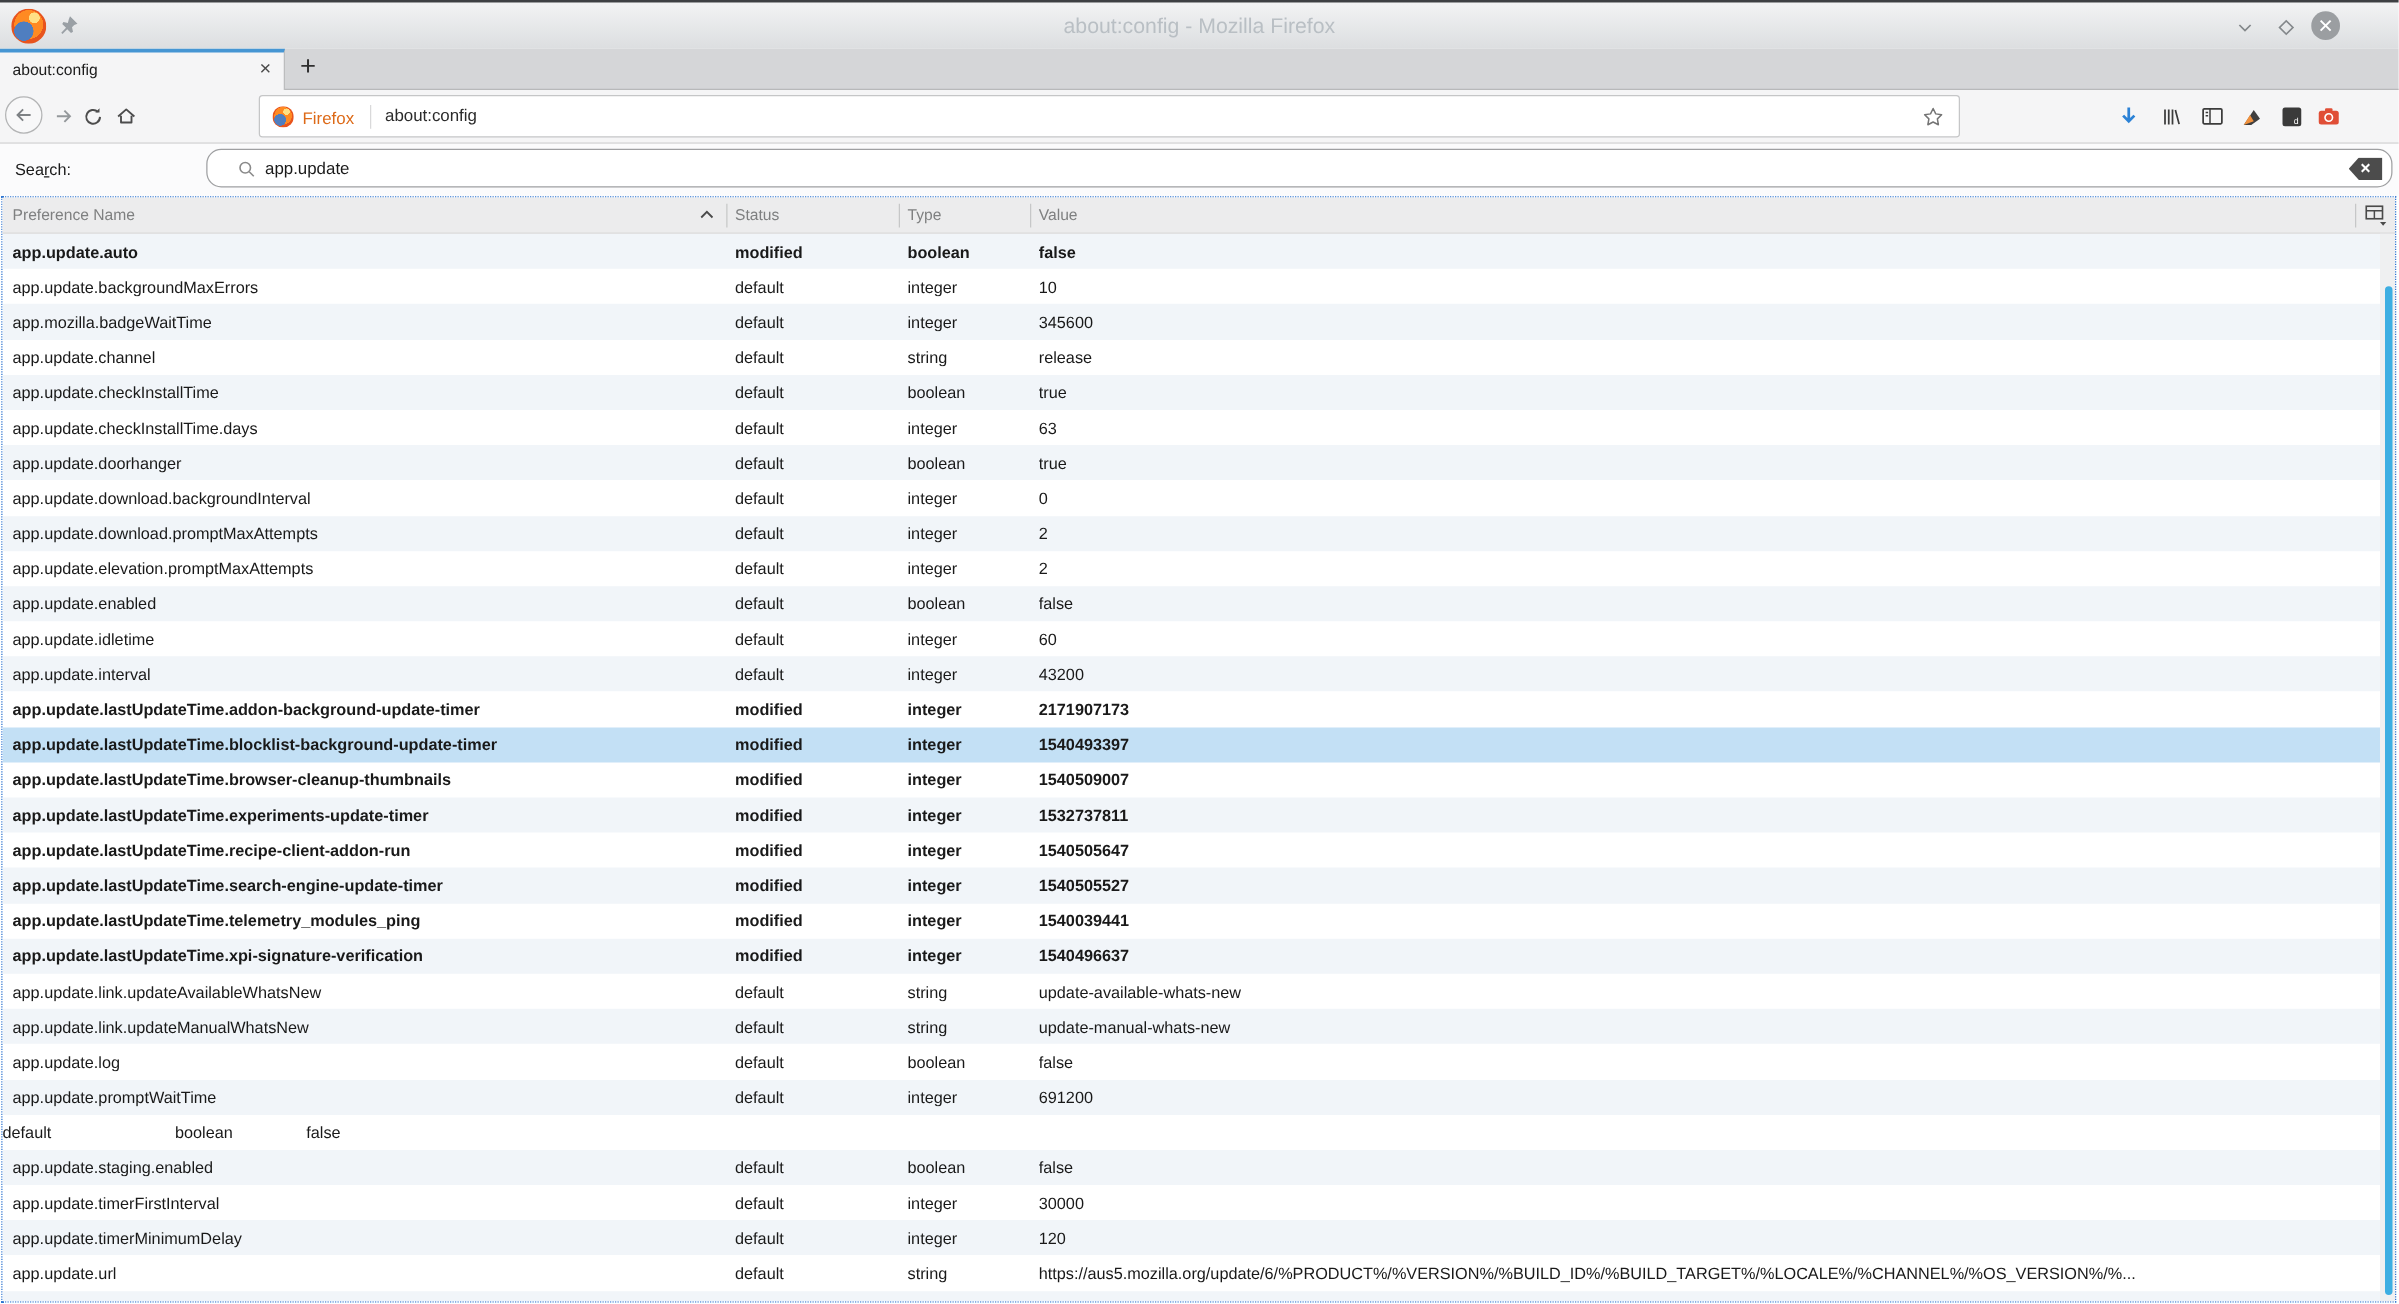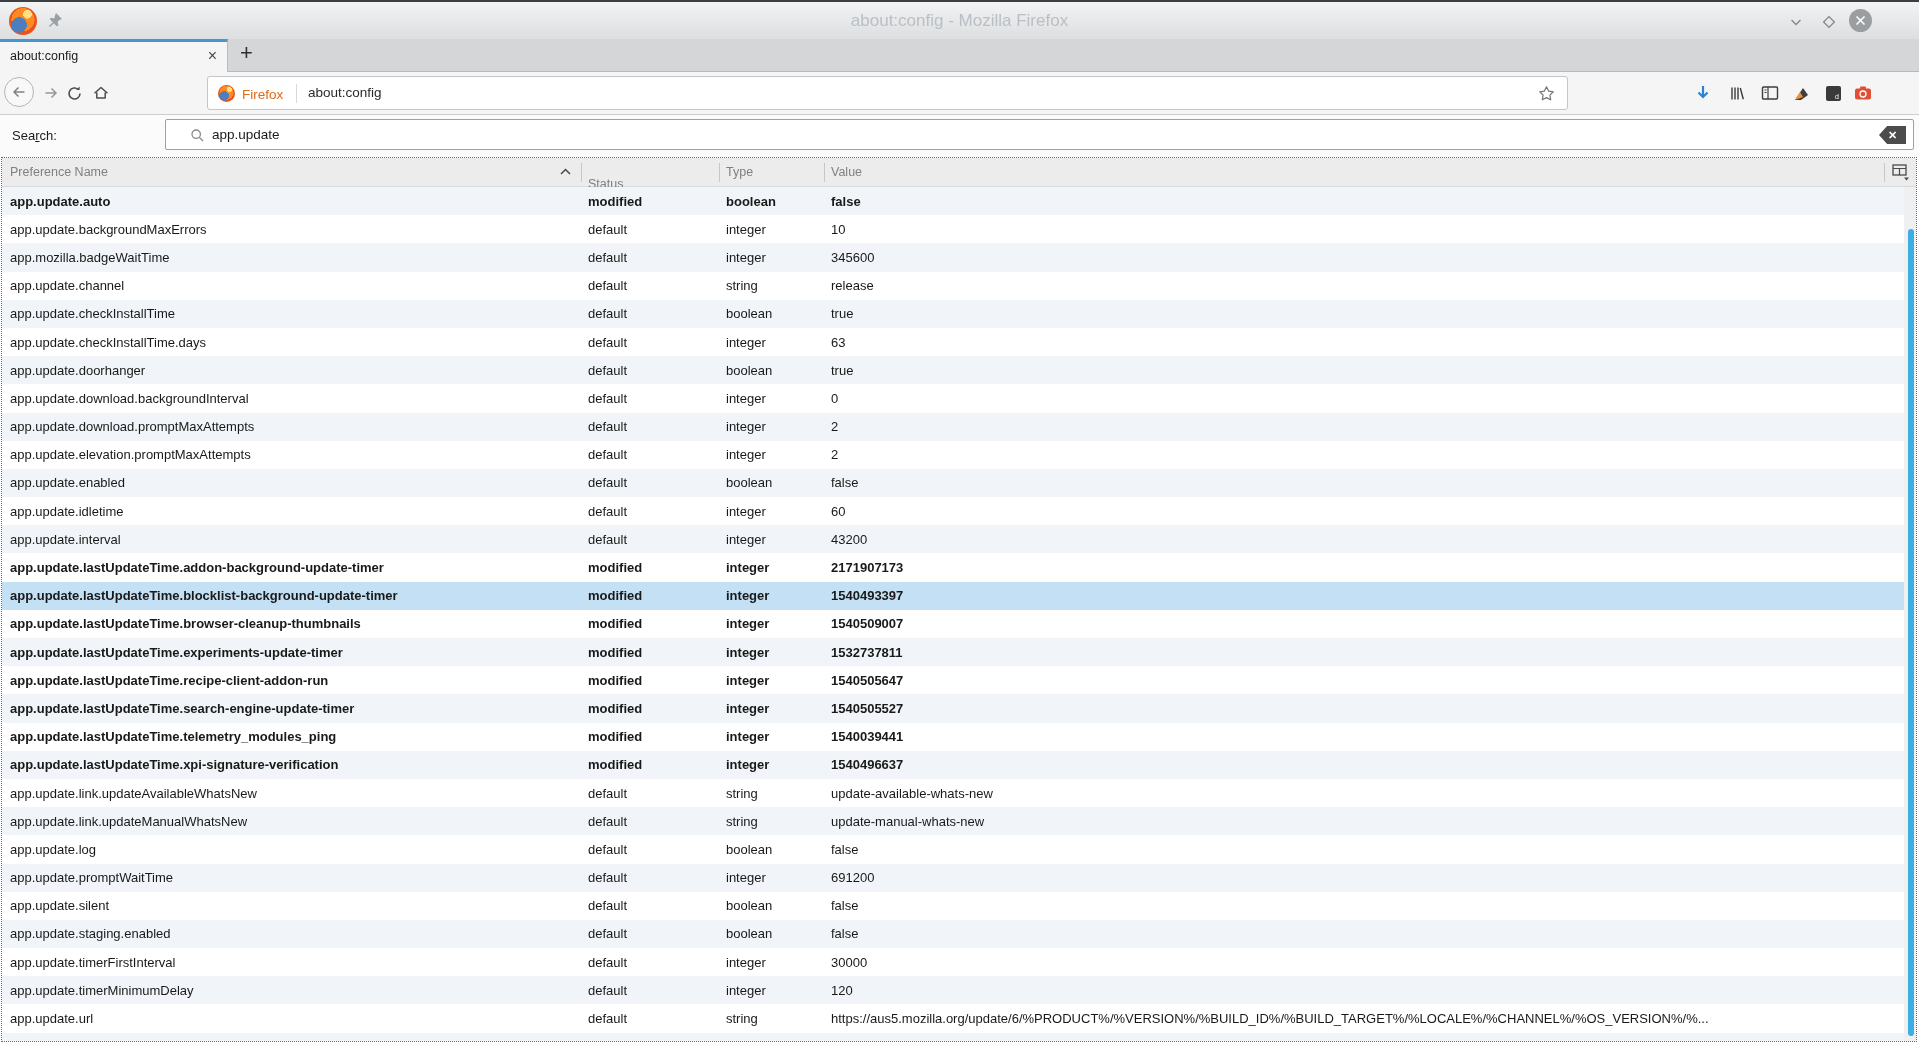--- a/index.html
+++ b/index.html
@@ -48,21 +48,21 @@
     color:#fff;font-size:9.5px;text-align:center;line-height:13px;border-radius:2px;padding:0 1px;}
   .tool-sep{position:absolute;left:1880px;top:80px;width:1px;height:26px;background:#d2d2d3;}
   .hamburger{position:absolute;left:1893px;top:88px;width:15px;}
   .hamburger div{height:2px;background:#3a3a3a;margin-bottom:3px;}
 
   
   .searchrow{position:absolute;left:0;top:115px;width:1919px;height:42px;background:#fbfbfc;}
   .search-label{position:absolute;left:12px;top:13px;font-size:13px;color:#1a1a1a;}
   .search-label .ak{text-decoration:underline;}
   .search-input{position:absolute;left:165px;top:4px;width:1749px;height:31px;box-sizing:border-box;
-    background:#fff;border:1px solid #9fa0a2;border-radius:2px;}
+    background:#fff;border:1px solid #9fa0a2;border-radius:12px;}
   .search-glass{position:absolute;left:24px;top:8px;}
   .search-value{position:absolute;left:46px;top:7px;font-size:13.5px;color:#1a1a1a;}
   .clear-btn{position:absolute;right:7px;top:6px;width:27px;height:18px;background:#4c4c4c;
     clip-path:polygon(0 50%,30% 0,100% 0,100% 100%,30% 100%);
     color:#fff;font-size:11px;font-weight:700;text-align:center;line-height:18px;}
 
   
   .content{position:absolute;left:1px;top:157px;width:1916px;height:885px;box-sizing:border-box;
     border:1px dotted #2e75d1;background:#fff;}
   .thead{position:absolute;left:0;top:0;width:100%;height:29px;background:#ececed;
@@ -216,21 +216,21 @@
     </div>
   </div>
 
   <div class="content">
     <div class="thead">
       <span class="th" style="left:8px;">Preference Name</span>
       <svg class="sort-icon" width="13" height="9" viewBox="0 0 13 9">
           <path d="M2 7l4.5-4.5L11 7" stroke="#4a4a4a" stroke-width="1.5" fill="none"></path>
         </svg>
       <div class="th-sep" style="left:579px;"></div>
-      <span class="th" style="left:586px;margin-top:12px;">Status</span>
+      <span class="th" style="left:586px;">Status</span>
       <div class="th-sep" style="left:717px;"></div>
       <span class="th" style="left:724px;">Type</span>
       <div class="th-sep" style="left:822px;"></div>
       <span class="th" style="left:829px;">Value</span>
       <div class="th-sep" style="left:1882px;"></div>
       <svg class="colpicker" width="18" height="17" viewBox="0 0 18 17">
           <rect x="1" y="1" width="13" height="10" stroke="#4a4a4a" stroke-width="1.3" fill="none"></rect>
           <path d="M1 4.5h13M7.5 4.5V11" stroke="#4a4a4a" stroke-width="1.2"></path>
           <path d="M12 13.5h5l-2.5 3z" fill="#4a4a4a"></path>
         </svg>
@@ -380,21 +380,20 @@
           <div class="cell c-type">boolean</div>
           <div class="cell c-value">false</div>
         </div>
         <div class="row striped">
           <div class="cell c-name">app.update.promptWaitTime</div>
           <div class="cell c-status">default</div>
           <div class="cell c-type">integer</div>
           <div class="cell c-value">691200</div>
         </div>
         <div class="row">
-          <div class="cell c-name">app.update.silent</div>
           <div class="cell c-status">default</div>
           <div class="cell c-type">boolean</div>
           <div class="cell c-value">false</div>
         </div>
         <div class="row striped">
           <div class="cell c-name">app.update.staging.enabled</div>
           <div class="cell c-status">default</div>
           <div class="cell c-type">boolean</div>
           <div class="cell c-value">false</div>
         </div>

